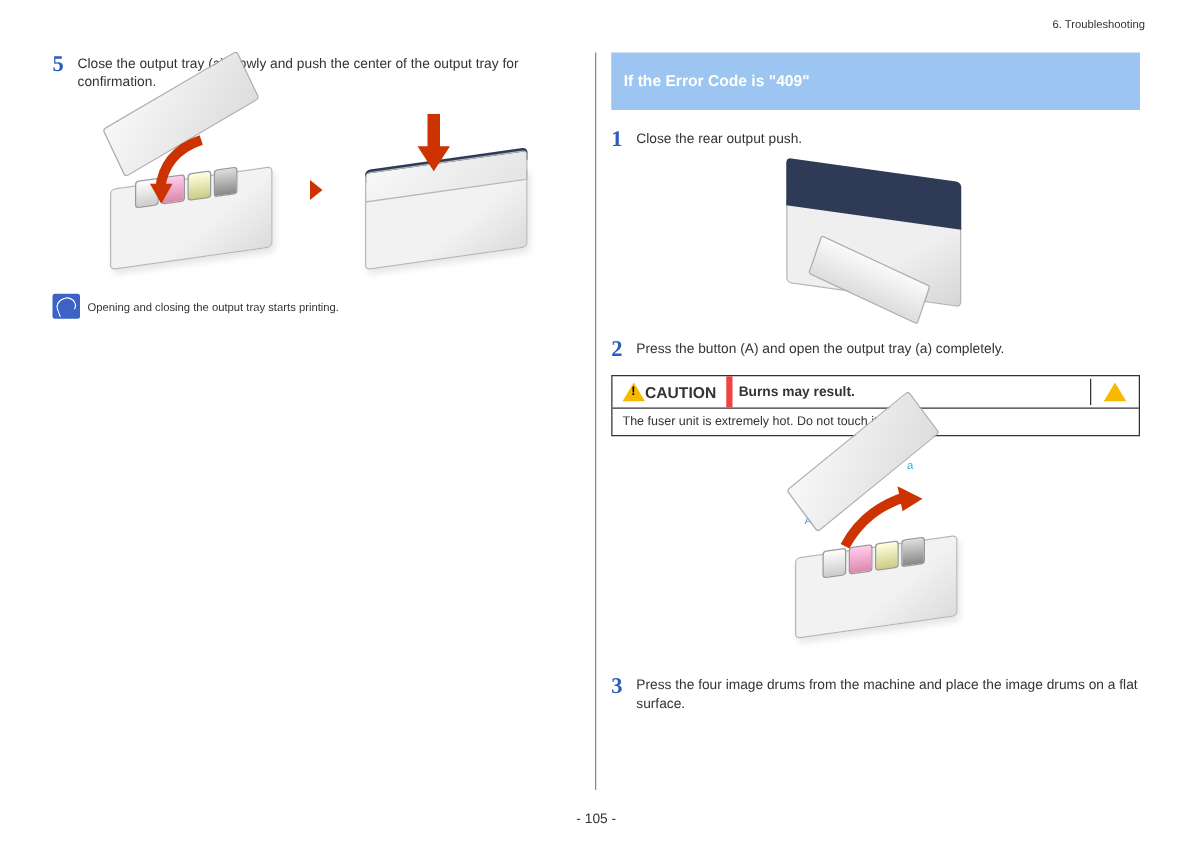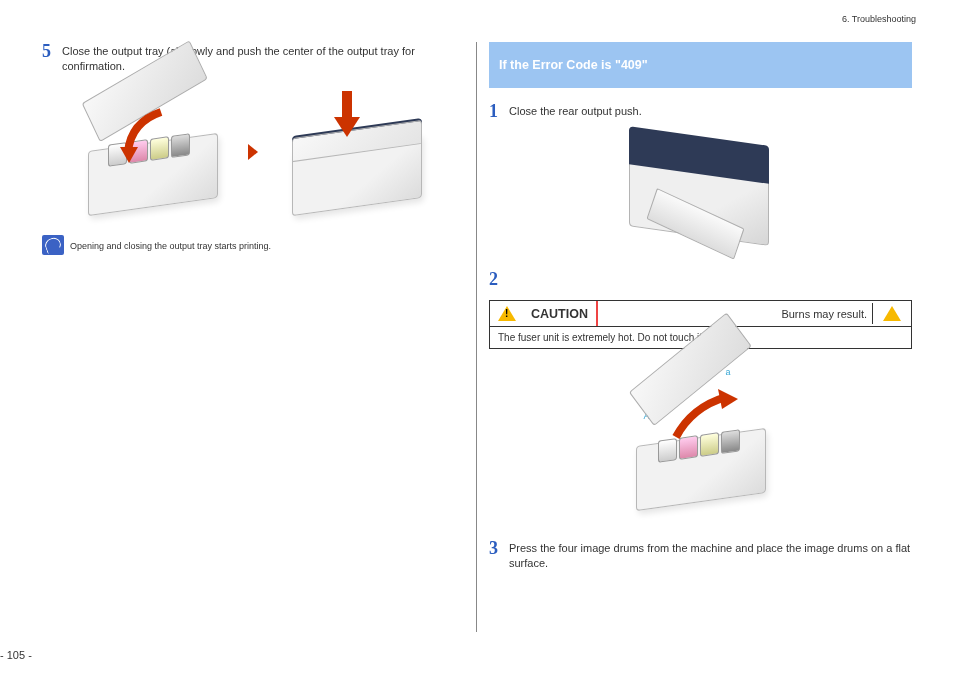--- a/index.html
+++ b/index.html
@@ -182,31 +182,31 @@
     margin: 12px 0 18px 0;
   }
   .caution-top {
     display: flex;
     align-items: center;
     border-bottom: 1px solid #333;
   }
   .caution-cell-label {
     display: flex;
     align-items: center;
-    gap: 15px;
+    gap: 0;
     padding: 5px 8px;
     font-weight: bold;
     font-size: 12.5px;
-    border-right: 2px solid #ef4444;
+    border-right: 5px solid #ef4444;
     text-align: right;
   }
   .caution-cell-msg {
     flex: 1;
-    text-align: right;
-    font-weight: normal;
+    text-align: left;
+    font-weight: bold;
     font-size: 11px;
     padding: 5px;
   }
   .caution-cell-icon {
     border-left: 1px solid #333;
     padding: 3px 10px;
     display: flex;
     align-items: center;
   }
   .caution-bottom {
@@ -265,20 +265,21 @@
     background: linear-gradient(#fafafa,#ddd);
     border: 1px solid #aeaeae;
     transform: skewY(8deg) rotate(18deg);
     transform-origin: left top;
     border-radius: 2px;
   }
   .page-num {
     position: absolute;
     bottom: 14px;
     left: 0; right: 0;
+    text-align: center;
     font-size: 11px;
     color: #333;
   }
   .red-curve-svg { position:absolute; pointer-events:none; }
 </style>
 </head>
 <body>
 
 <div class="header">6. Troubleshooting</div>
 
@@ -336,20 +337,21 @@
     <div class="figure-single">
       <div class="printer-rear">
         <div class="rear-body"></div>
         <div class="rear-top"></div>
         <div class="rear-tray"></div>
       </div>
     </div>
 
     <div class="step">
       <div class="step-num">2</div>
+      <div class="step-text">Press the button (A) and open the output tray (a) completely.</div>
     </div>
 
     <div class="caution-box">
       <div class="caution-top">
         <div class="caution-cell-label">
           <span class="warn-tri"></span>
           <span>CAUTION</span>
         </div>
         <div class="caution-cell-msg">Burns may result.</div>
         <div class="caution-cell-icon">

